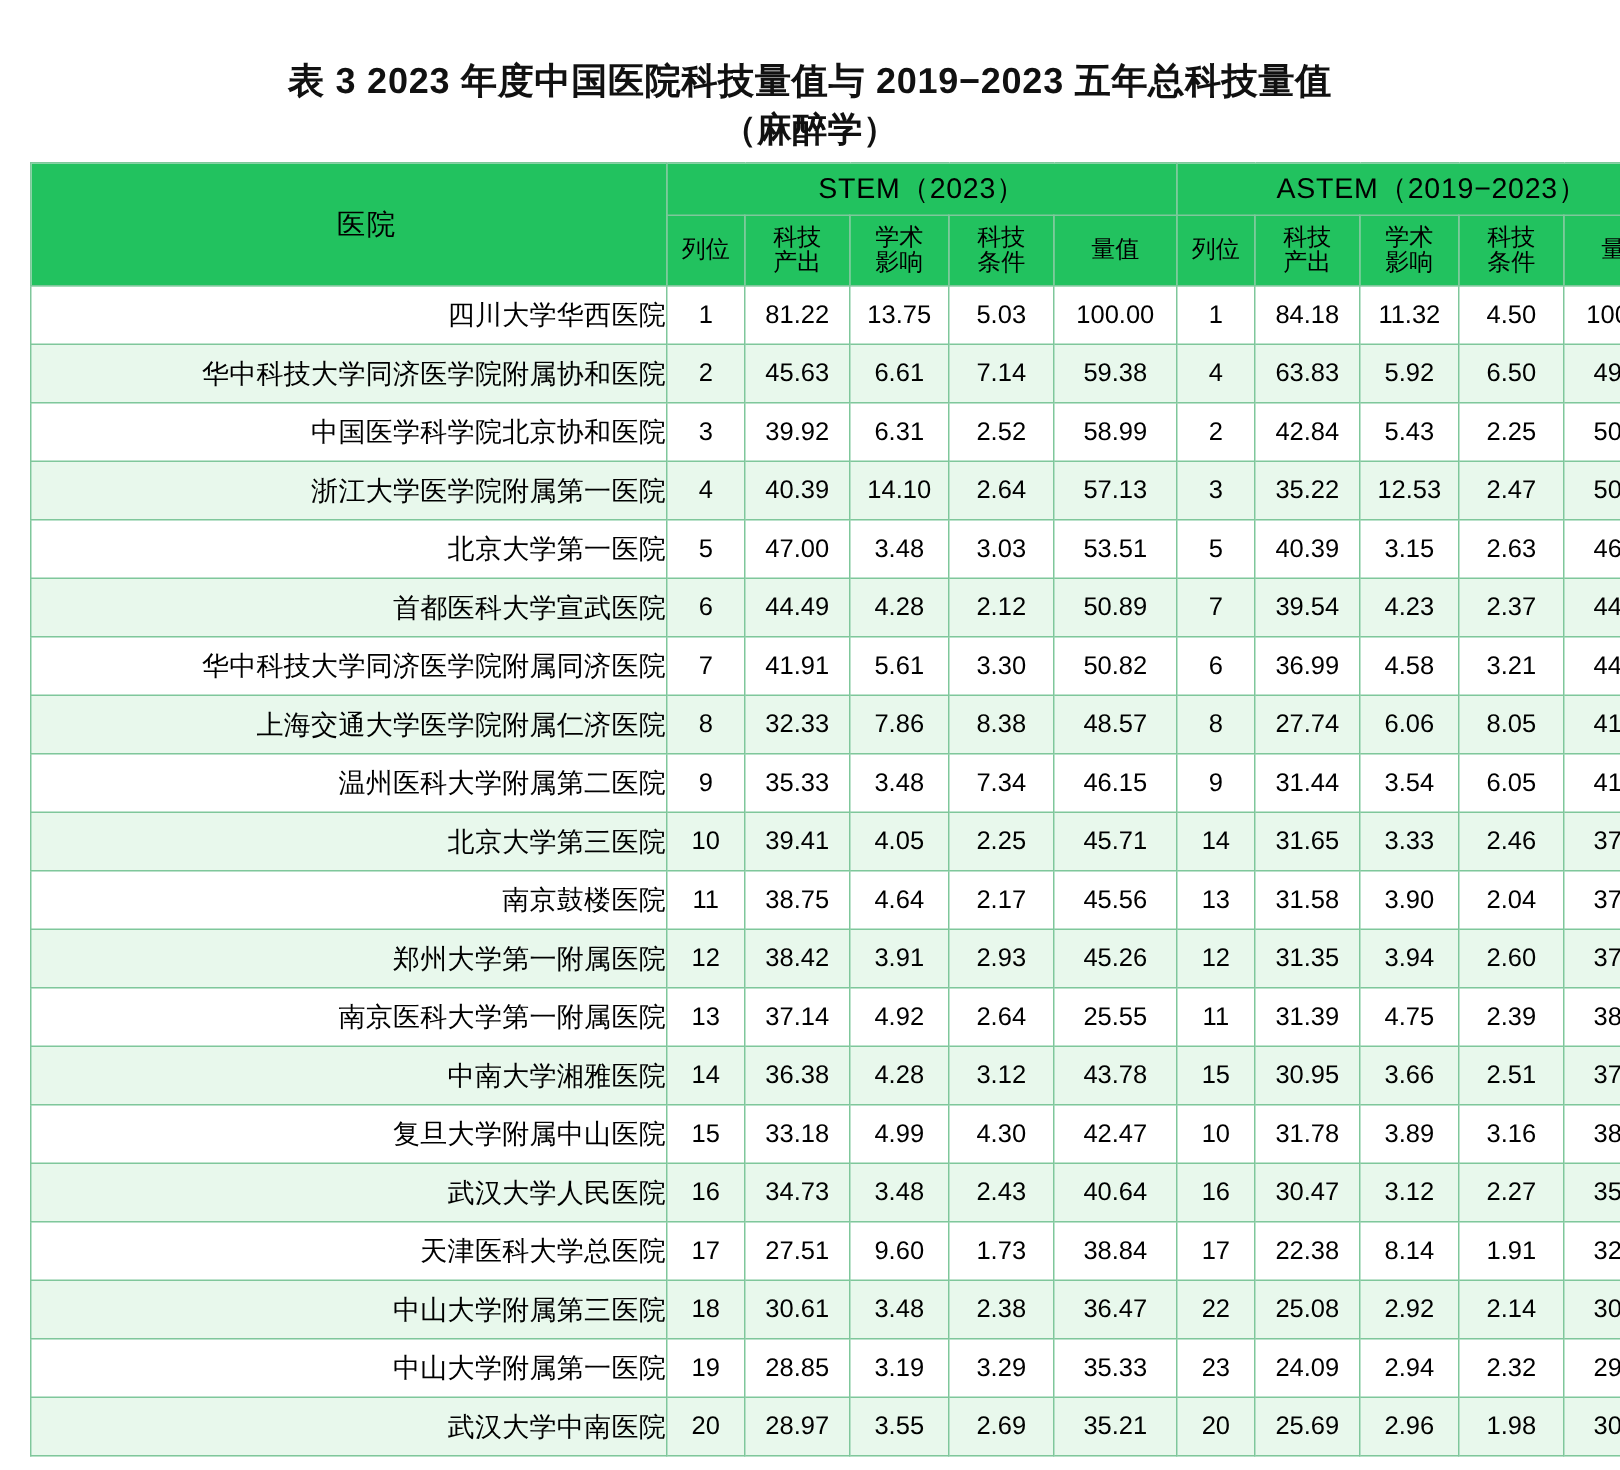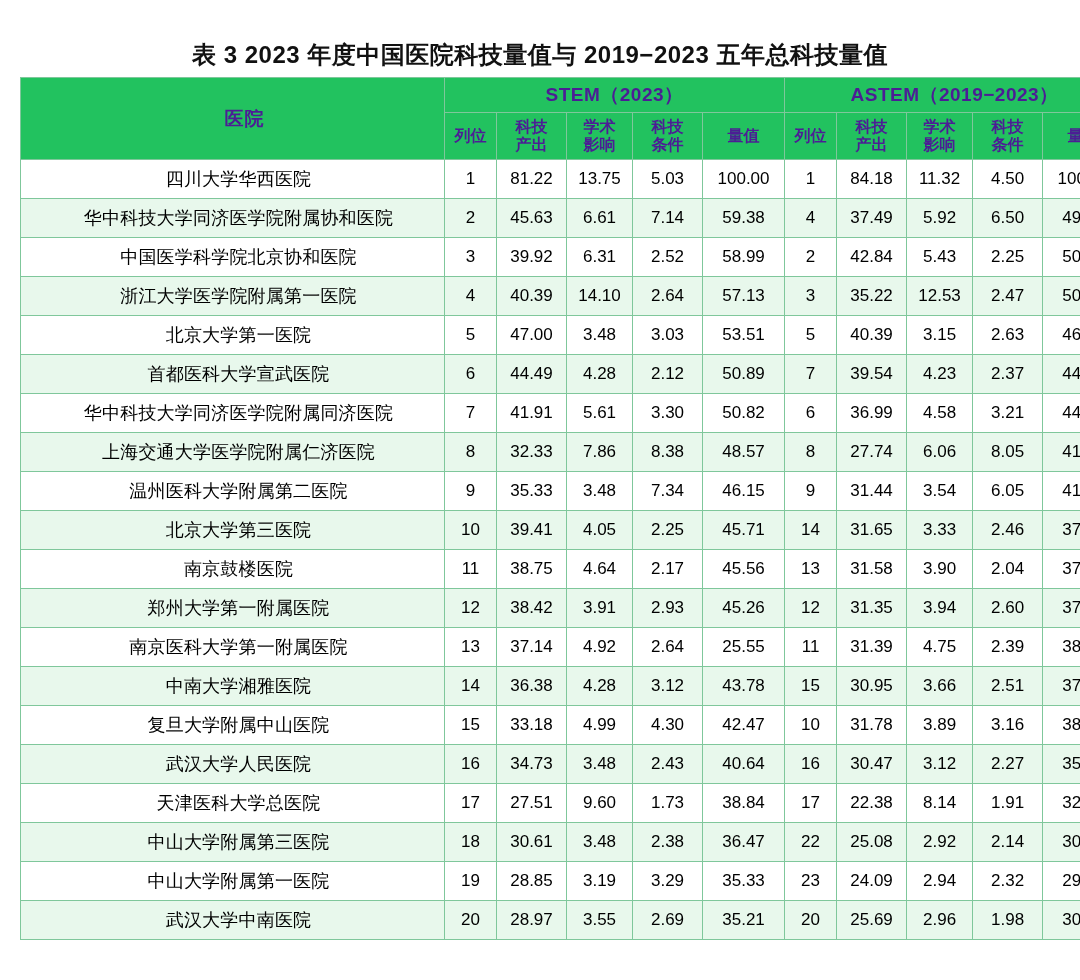--- a/index.html
+++ b/index.html
@@ -48,22 +48,22 @@
     font-size: 17px;
   }
   table.sti th, table.sti td {
     border: 1px solid #7fc79b;
     padding: 0;
     text-align: center;
     vertical-align: middle;
   }
   thead th {
     background: #22c25f;
-    color: #4c1d95;
-    font-weight: bold;
+    color: #000000;
+    font-weight: normal;
     border-color: #1aa34f;
   }
   thead th.group {
     font-size: 19px;
     height: 34px;
     letter-spacing: 0.5px;
   }
   thead th.hosp {
     font-size: 19px;
     letter-spacing: 1px;
@@ -75,21 +75,21 @@
     line-height: 1.12;
   }
   thead th.sub .two {
     display: block;
   }
   tbody td {
     height: 38px;
     font-size: 17px;
   }
   tbody td.name {
-    text-align: center;
+    text-align: right;
     padding-left: 12px;
     font-size: 18px;
     letter-spacing: 0.2px;
   }
   tbody tr.odd td {
     background: #ffffff;
   }
   tbody tr.even td {
     background: #e8f8ec;
   }
@@ -104,20 +104,21 @@
   col.c-cond { width: 70px; }
   col.c-val  { width: 82px; }
 </style>
 </head>
 <body>
 
 <div class="page">
 
   <div class="title-block">
     <div class="title-line">表 3   2023 年度中国医院科技量值与 2019−2023 五年总科技量值</div>
+    <div class="title-line sub">（麻醉学）</div>
   </div>
 
   <div class="table-wrap">
     <table class="sti">
       <colgroup>
         <col class="c-name">
         <col class="c-rank">
           <col class="c-out">
           <col class="c-imp">
           <col class="c-cond">
@@ -188,21 +189,21 @@
             <td class="num">100.00</td>
           </tr>
           <tr class="even">
             <td class="name">华中科技大学同济医学院附属协和医院</td>
             <td class="num">2</td>
             <td class="num">45.63</td>
             <td class="num">6.61</td>
             <td class="num">7.14</td>
             <td class="num">59.38</td>
             <td class="num">4</td>
-            <td class="num">37.49</td>
+            <td class="num">63.83</td>
             <td class="num">5.92</td>
             <td class="num">6.50</td>
             <td class="num">49.91</td>
           </tr>
           <tr class="odd">
             <td class="name">中国医学科学院北京协和医院</td>
             <td class="num">3</td>
             <td class="num">39.92</td>
             <td class="num">6.31</td>
             <td class="num">2.52</td>

